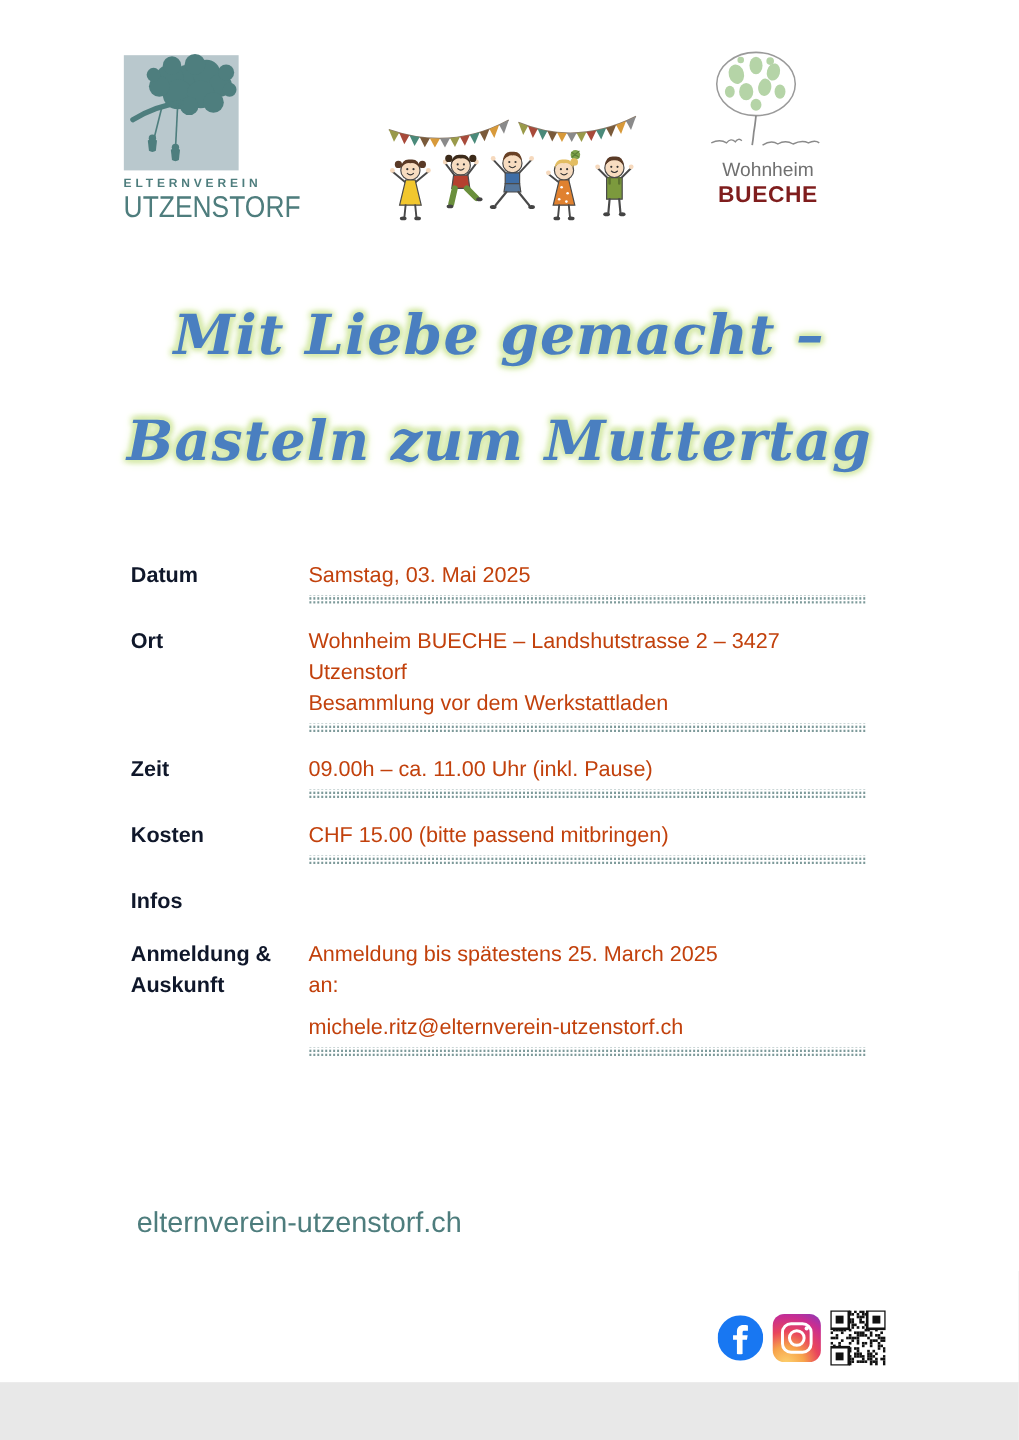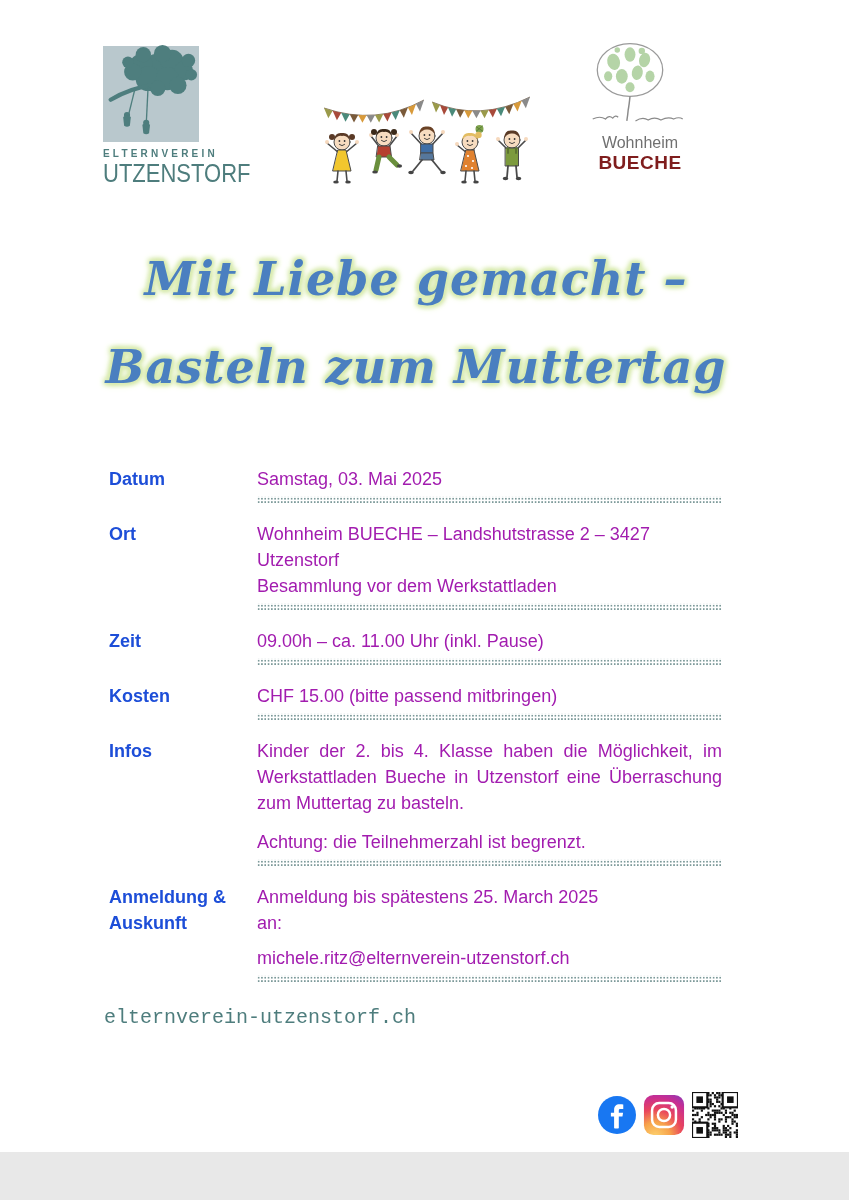--- a/index.html
+++ b/index.html
@@ -32,34 +32,34 @@
     text-shadow:
       -2px -2px 4px #d9ebb0, 2px -2px 4px #d9ebb0,
       -2px  2px 4px #d9ebb0, 2px  2px 4px #d9ebb0,
        0 0 10px #d9ebb0, 0 0 3px #e2f0bd;
   }
   .title.line1{top:252px;}
   .title.line2{top:340px;}
   
   .details{position:absolute;left:109px;top:466px;width:613px;}
   .detail-row{display:flex;margin-bottom:18px;}
-  .detail-label{width:148px;flex:0 0 148px;font-size:18px;font-weight:bold;color:#1d4ed8;line-height:26px;}
-  .detail-value{flex:1;font-size:18px;color:#a21caf;line-height:26px;}
+  .detail-label{width:148px;flex:0 0 148px;font-size:18px;font-weight:bold;color:#0f172a;line-height:26px;}
+  .detail-value{flex:1;font-size:18px;color:#c2410c;line-height:26px;}
   .detail-value p{margin:0;}
   .detail-value p.gap{margin-top:13px;}
   .detail-value p.gap-sm{margin-top:9px;}
   .detail-value p.justify{text-align:justify;}
   .sep{
     margin-top:4px;height:7px;
     background-image:radial-gradient(circle, #7d9a9a 1px, transparent 1.15px);
     background-size:3.3px 3.4px;
     background-position:0 1px;
   }
   
-  .footer-link{position:absolute;left:104px;top:1006px;font-size:20px;color:#4e7d7d;font-family:Liberation Mono, monospace;}
+  .footer-link{position:absolute;left:114px;top:1006px;font-size:24px;color:#4e7d7d;}
   .social{position:absolute;left:598px;top:1092px;display:flex;align-items:center;gap:7px;}
   .social svg{display:block;}
 </style>
 </head>
 <body>
 
 <div class="page">
 
   <div class="logo-ev">
     <svg class="square" viewBox="0 0 100 100">
@@ -281,25 +281,20 @@
     <div class="detail-row">
       <div class="detail-label">Kosten</div>
       <div class="detail-value">
         <p>CHF 15.00 (bitte passend mitbringen)</p>
         <div class="sep"></div>
       </div>
     </div>
 
     <div class="detail-row">
       <div class="detail-label">Infos</div>
-      <div class="detail-value">
-        <p class="justify">Kinder der 2. bis 4. Klasse haben die Möglichkeit, im Werkstattladen Bueche in Utzenstorf eine Überraschung zum Muttertag zu basteln.</p>
-        <p class="gap">Achtung: die Teilnehmerzahl ist begrenzt.</p>
-        <div class="sep"></div>
-      </div>
     </div>
 
     <div class="detail-row">
       <div class="detail-label">Anmeldung &amp; Auskunft</div>
       <div class="detail-value">
         <p>Anmeldung bis spätestens 25. March 2025</p>
         <p>an:</p>
         <p class="gap-sm">michele.ritz@elternverein-utzenstorf.ch</p>
         <div class="sep"></div>
       </div>

